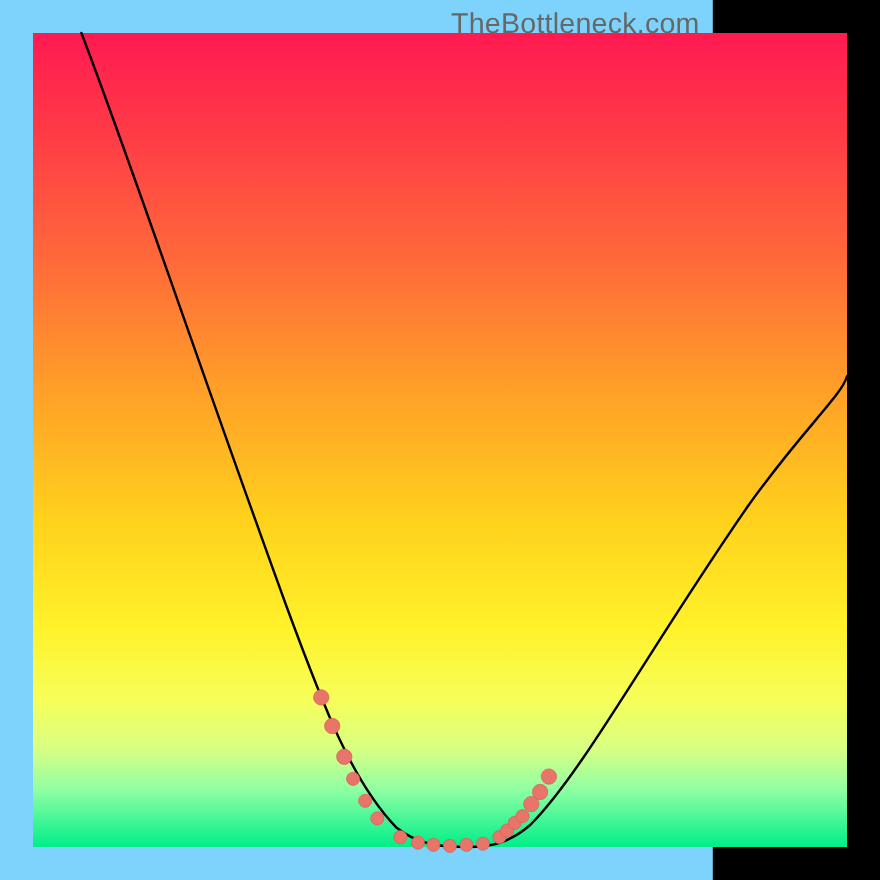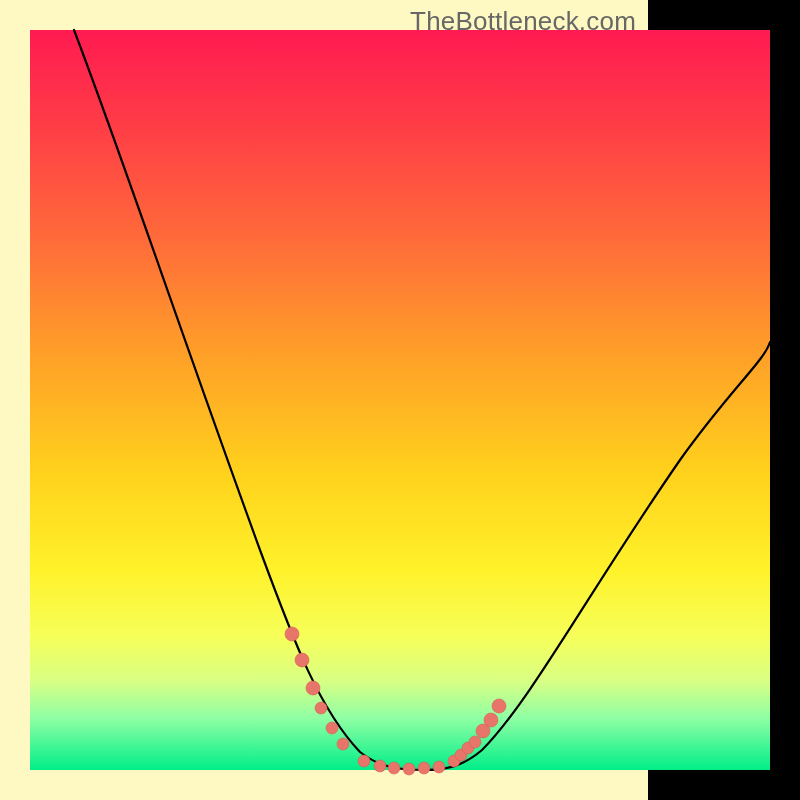--- a/index.html
+++ b/index.html
@@ -8,21 +8,21 @@
     width: 800px;
     height: 800px;
     overflow: hidden;
     background: #000;
     font-family: Arial, Helvetica, sans-serif;
   }
   .frame {
     position: relative;
     width: 648px;
     height: 800px;
-    background: #fef9c3;
+    background: #7dd3fc;
   }
   .watermark {
     position: absolute;
     top: 6px;
     right: 12px;
     color: #666766;
     font-size: 26px;
     font-weight: 400;
     letter-spacing: 0.2px;
     z-index: 5;

